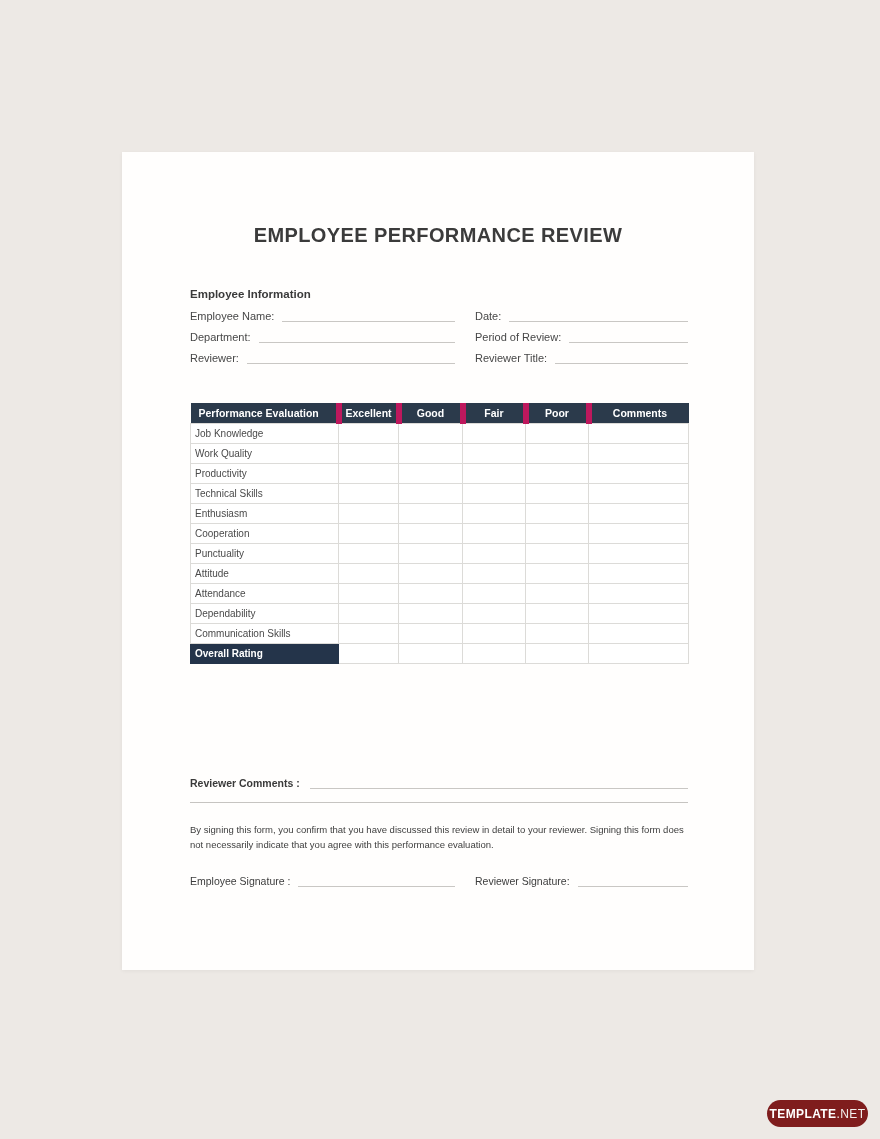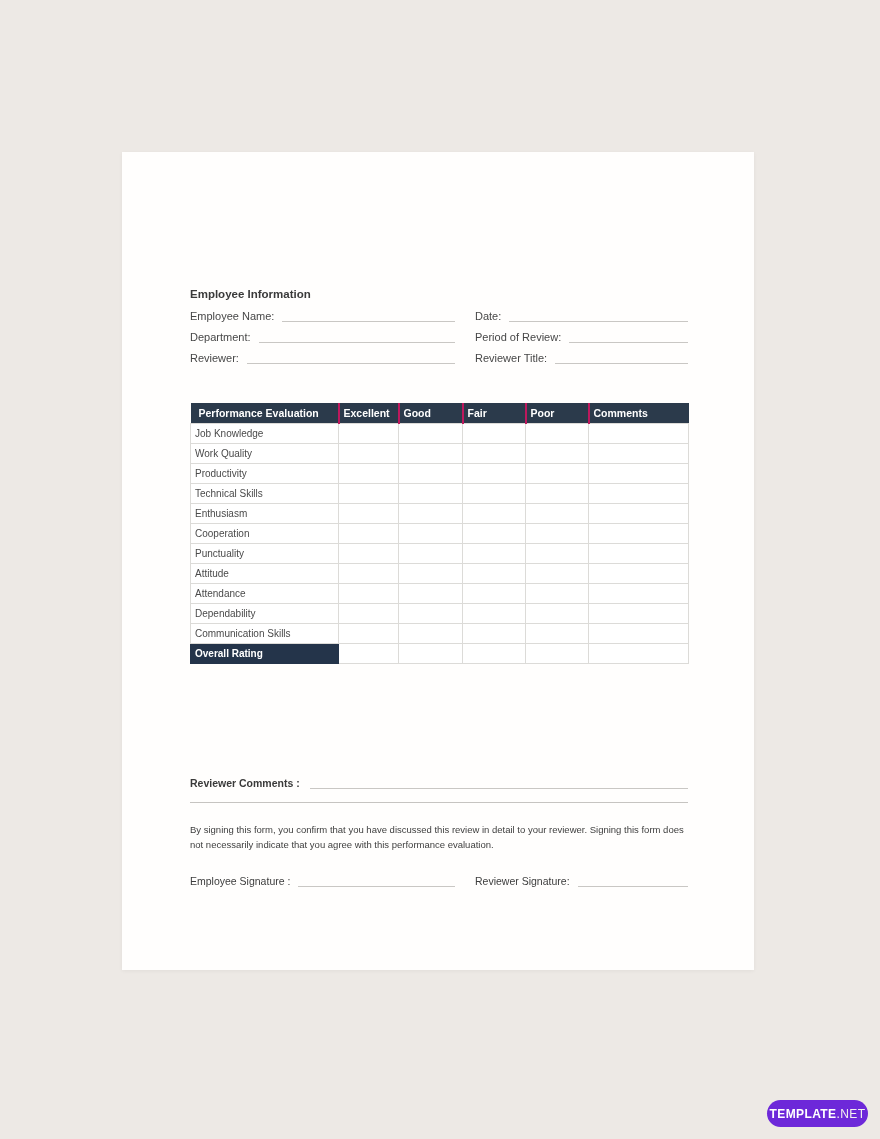--- a/index.html
+++ b/index.html
@@ -42,22 +42,22 @@
   .fline { flex: 1 1 auto; border-bottom: 1px solid #C9C7C4; height: 2px; }
 
   table.eval {
     position: absolute; top: 251px; left: 68px;
     width: 498px; border-collapse: collapse; table-layout: fixed;
   }
   table.eval th {
     background: #2B3A4B; color: #FFFFFF;
     font-size: 10.5px; font-weight: bold;
     height: 20px; padding: 2px 4px;
-    border-left: 2px solid #be185d;
-    text-align: left;
+    border-left: 6px solid #be185d;
+    text-align: center;
   }
   table.eval th.col-first {
     text-align: left; padding-left: 8px; border-left: none;
   }
   table.eval td {
     border: 1px solid #DCDBD8;
     height: 20px; padding: 0 4px;
     font-size: 10px; color: #4A4A4A;
     background: #FFFFFF;
   }
@@ -84,32 +84,33 @@
   }
   .signatures { top: 721px; }
   .sig-field {
     display: flex; align-items: flex-end;
     font-size: 10.5px; color: #3D3D3D; height: 14px;
   }
 
   .watermark {
     position: absolute; right: 12px; bottom: 12px;
     width: 101px; height: 27px;
-    background: #6d28d9; border-radius: 14px;
+    background: #7f1d1d; border-radius: 14px;
     display: flex; align-items: center; justify-content: center;
     font-size: 12px; color: #FFFFFF; letter-spacing: 0.4px;
   }
   .wm-bold { font-weight: bold; }
   .wm-light { font-weight: normal; color: #F4F2EF; }
 </style>
 </head>
 <body>
 
 <div class="paper">
 
+  <h1 class="doc-title">EMPLOYEE PERFORMANCE REVIEW</h1>
 
   <div class="sec emp-info">
     <div class="sec-heading">Employee Information</div>
     <div class="fields">
       <div class="field">
         <span class="flabel">Employee Name:</span>
         <span class="fline"></span>
       </div>
       <div class="field">
         <span class="flabel">Date:</span>

